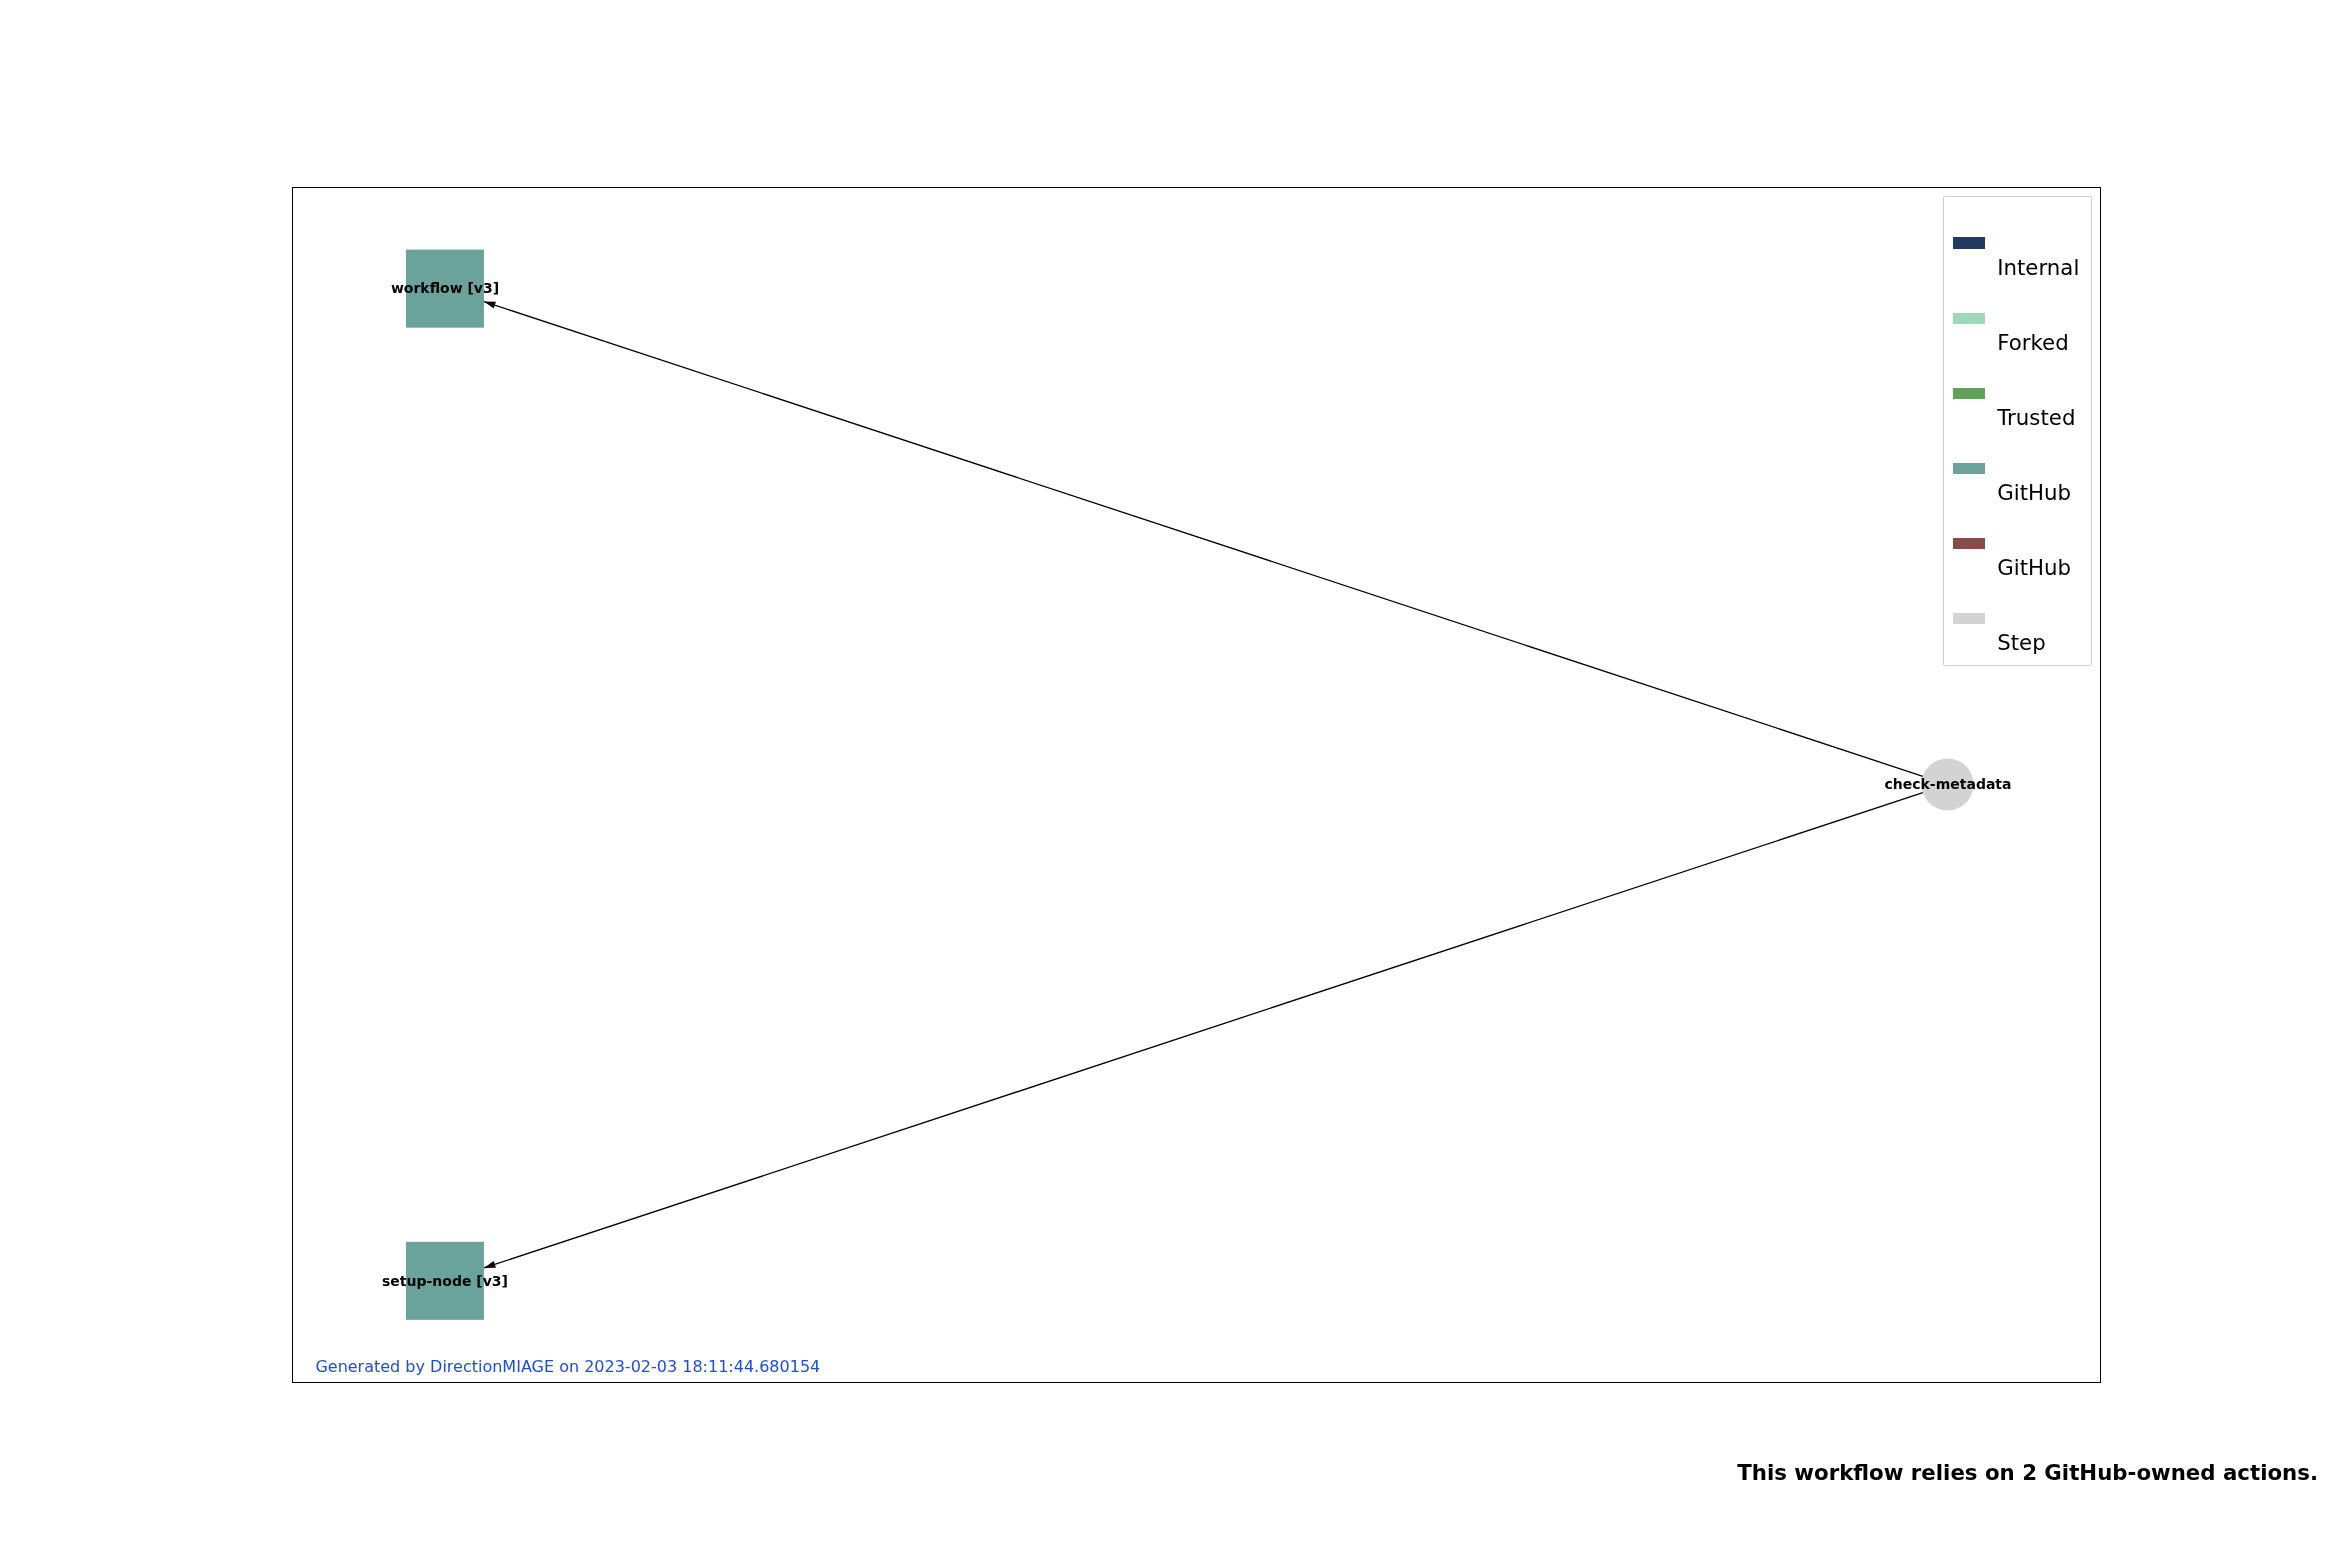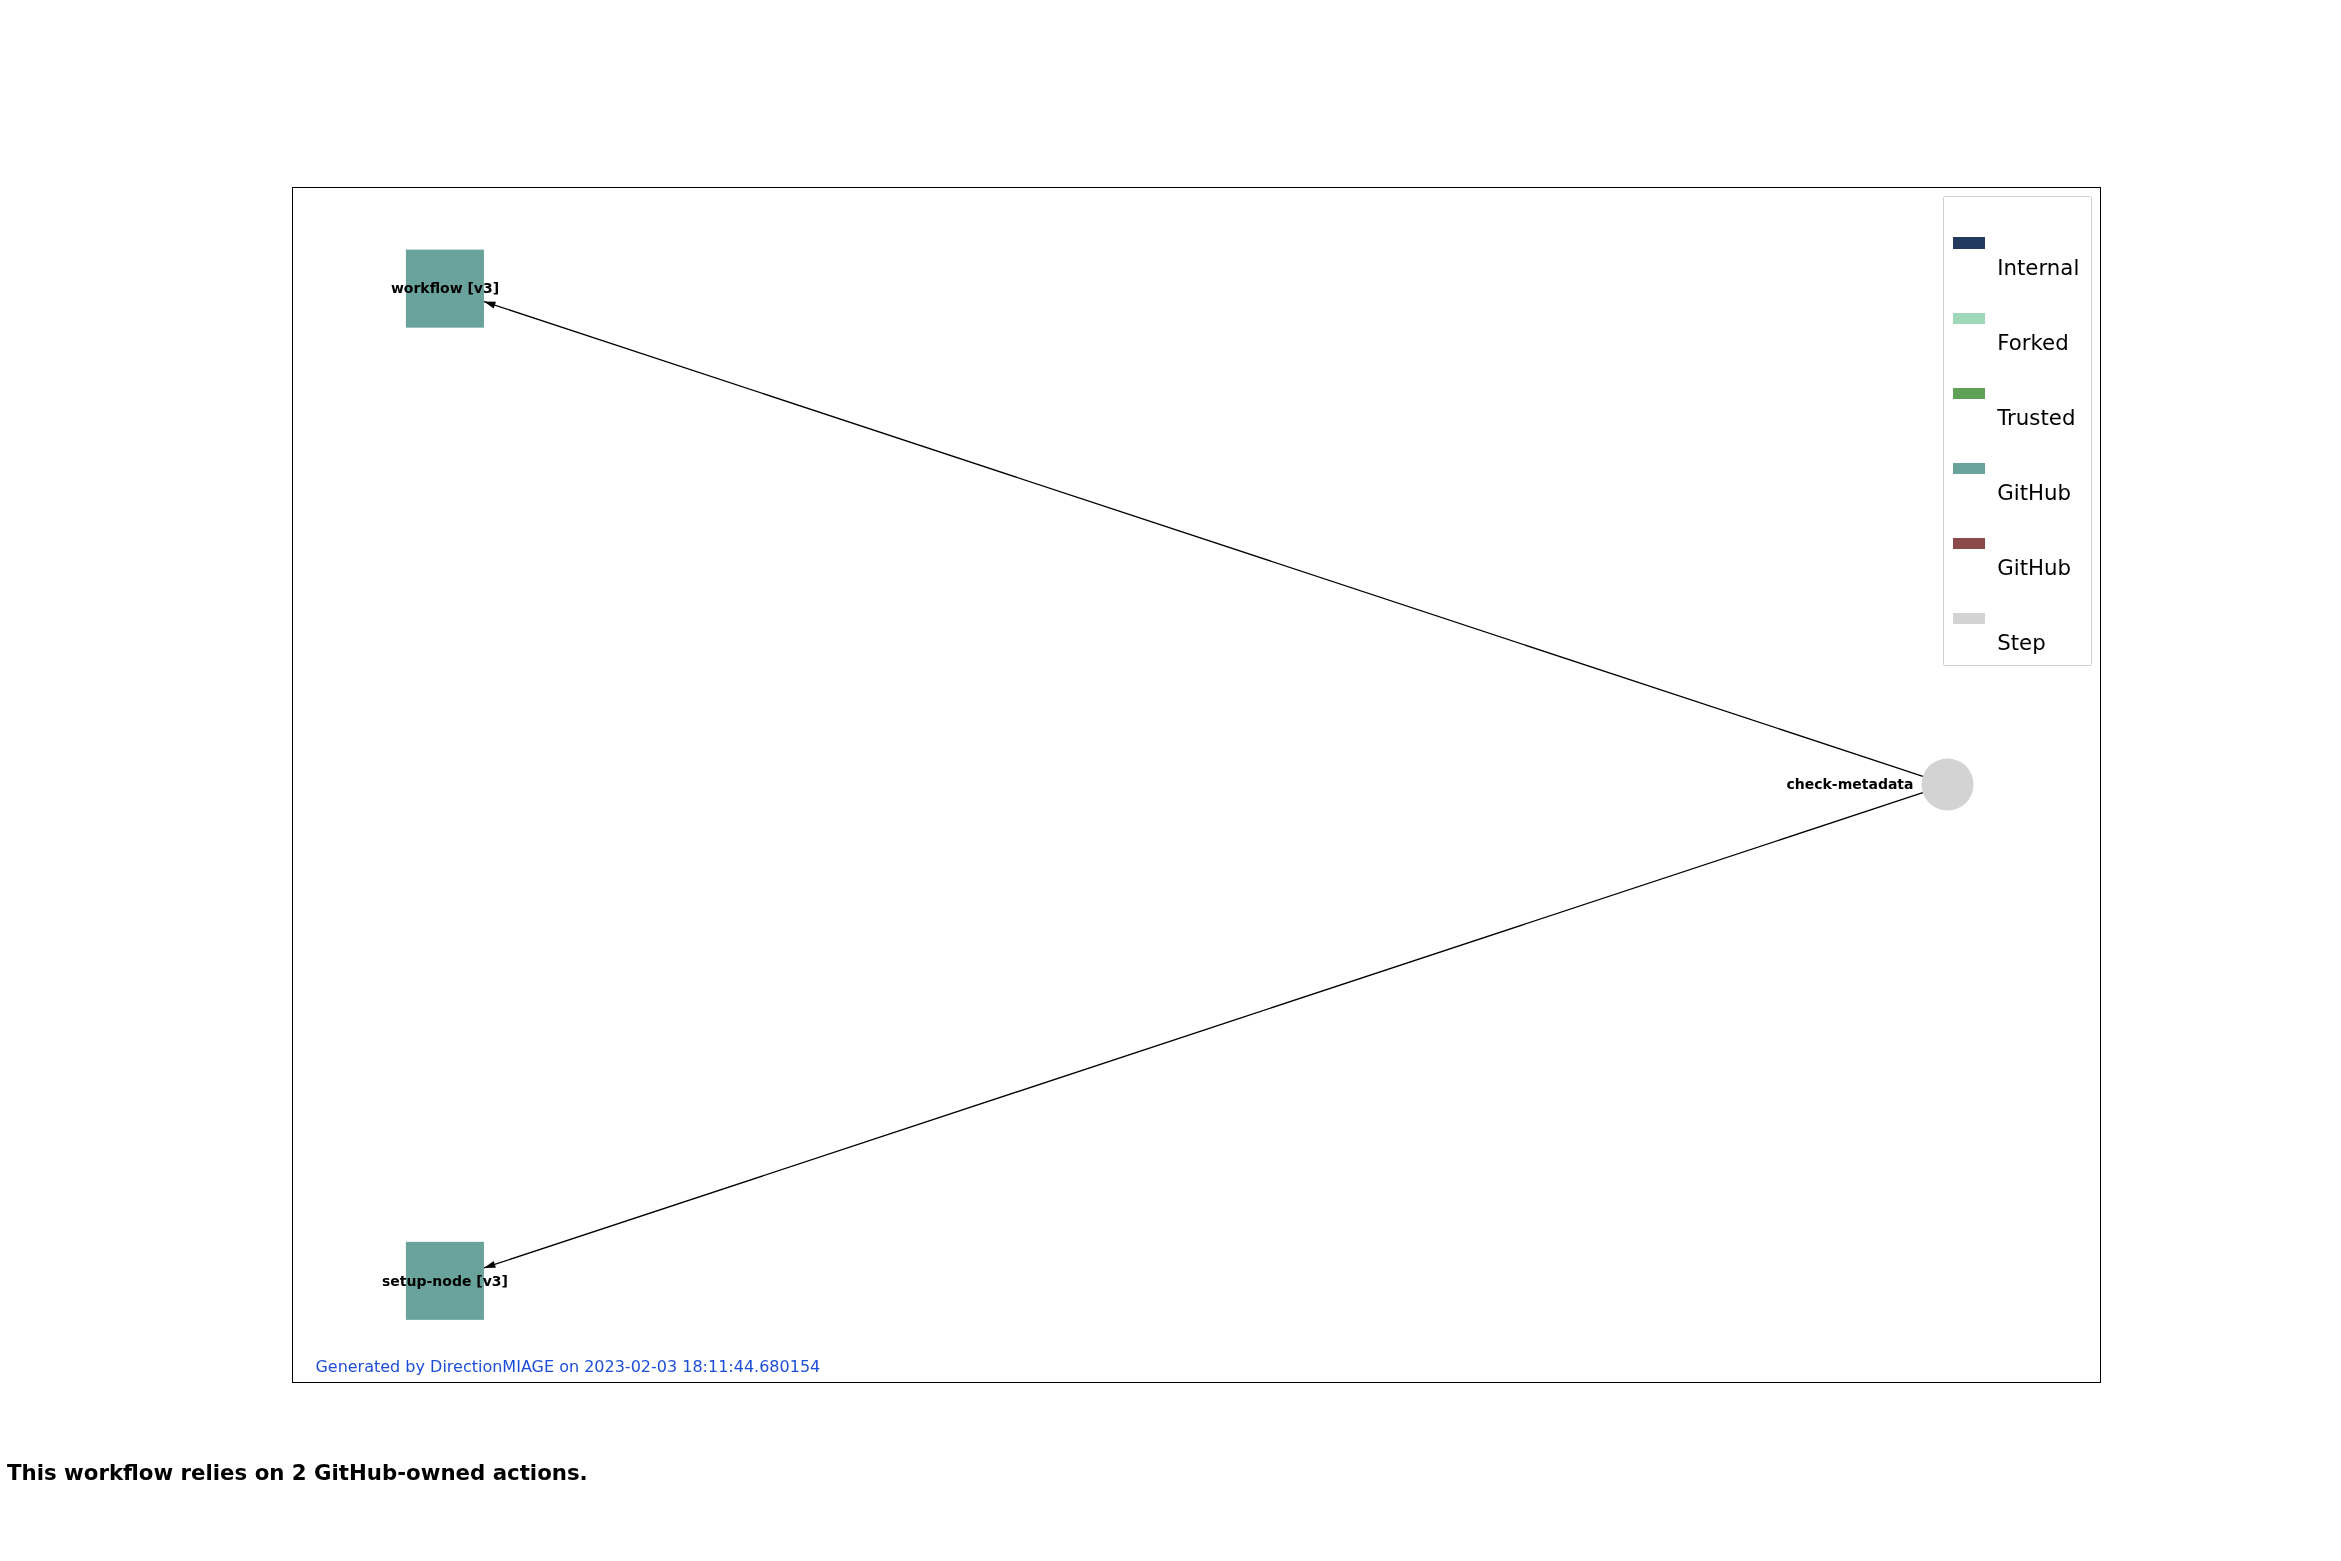--- a/index.html
+++ b/index.html
@@ -80,23 +80,23 @@
     margin-right: 12.5px;
   }
   .legend-label {
     font-size: 21.3px;
     color: #000;
     margin-top: 48px;
   }
   .footer-line {
     position: absolute;
     top: 1460px;
-    left: 7px;
+    left: 0;
     width: 2318px;
-    text-align: left;
+    text-align: right;
     font-weight: 700;
     font-size: 21.3px;
     color: #000;
   }
 </style>
 </head>
 <body>
 
 <div class="page">
 
@@ -111,21 +111,21 @@
         <line x1="3132.523266200558" y1="1161.683103893583" x2="367" y2="2075.2250692520774" stroke="#000" stroke-width="2.5"></line>
         <polygon points="367,2075.2250692520774 390.0853974168561,2074.9712462708226 385.6941283266529,2061.677760806979" fill="#000"></polygon>
         <rect x="217" y="118" width="150" height="150" fill="#6aa39b"></rect>
         <rect x="217" y="2025" width="150" height="150" fill="#6aa39b"></rect>
         <circle cx="3180" cy="1146" r="50" fill="#d3d3d3"></circle>
       </svg>
 
     <div id="node-labels">
         <div class="node-label" style="left: 152px; top: 100px;">workflow [v3]</div>
         <div class="node-label" style="left: 152px; top: 1093px;">setup-node [v3]</div>
-        <div class="node-label" style="left: 1557px; top: 596px; text-align: center;">check-metadata</div>
+        <div class="node-label" style="left: 1655px; top: 596px; text-align: center;">check-metadata</div>
       </div>
 
     <div class="gen-text">Generated by DirectionMIAGE on 2023-02-03 18:11:44.680154</div>
 
     <div class="legend-box" id="legend-box">
         <div class="legend-row">
           <div class="legend-swatch" style="background: rgb(34, 58, 94);"></div>
           <div class="legend-label">Internal</div>
         </div>
         <div class="legend-row">

